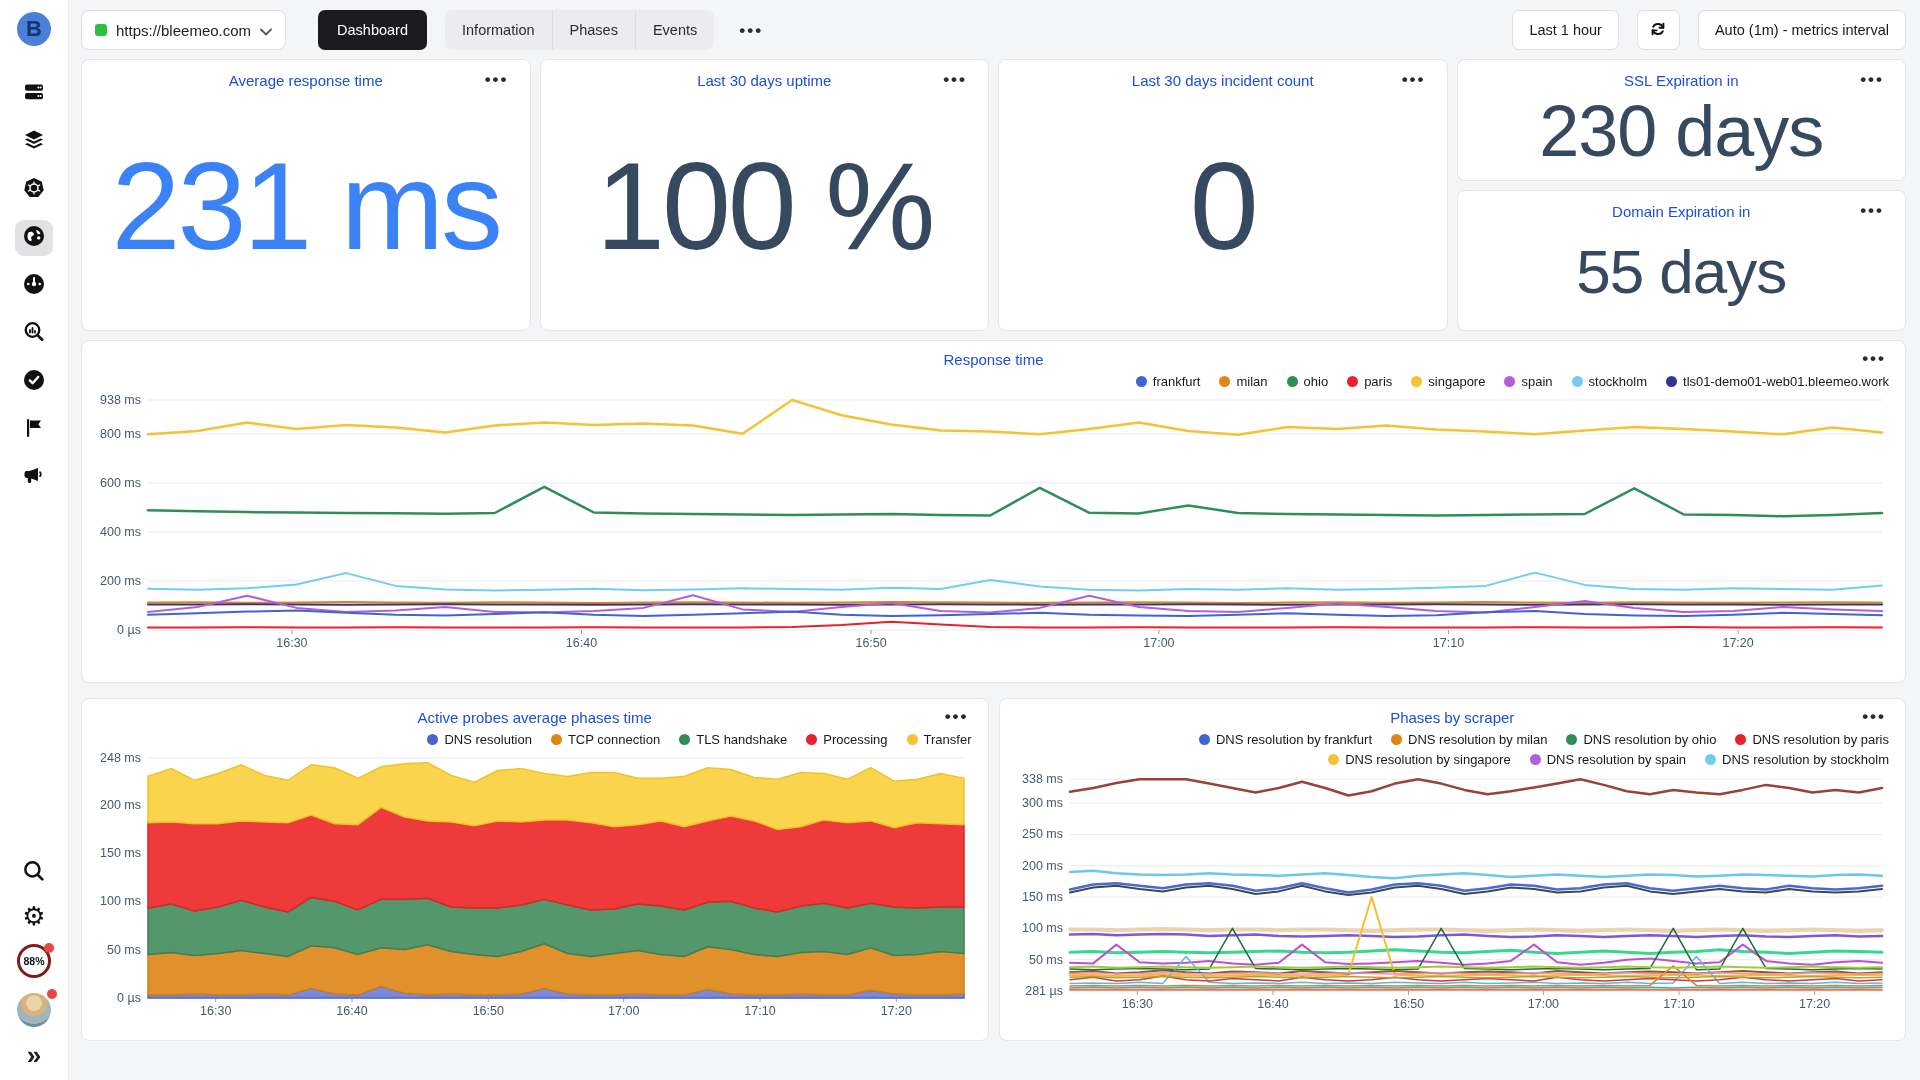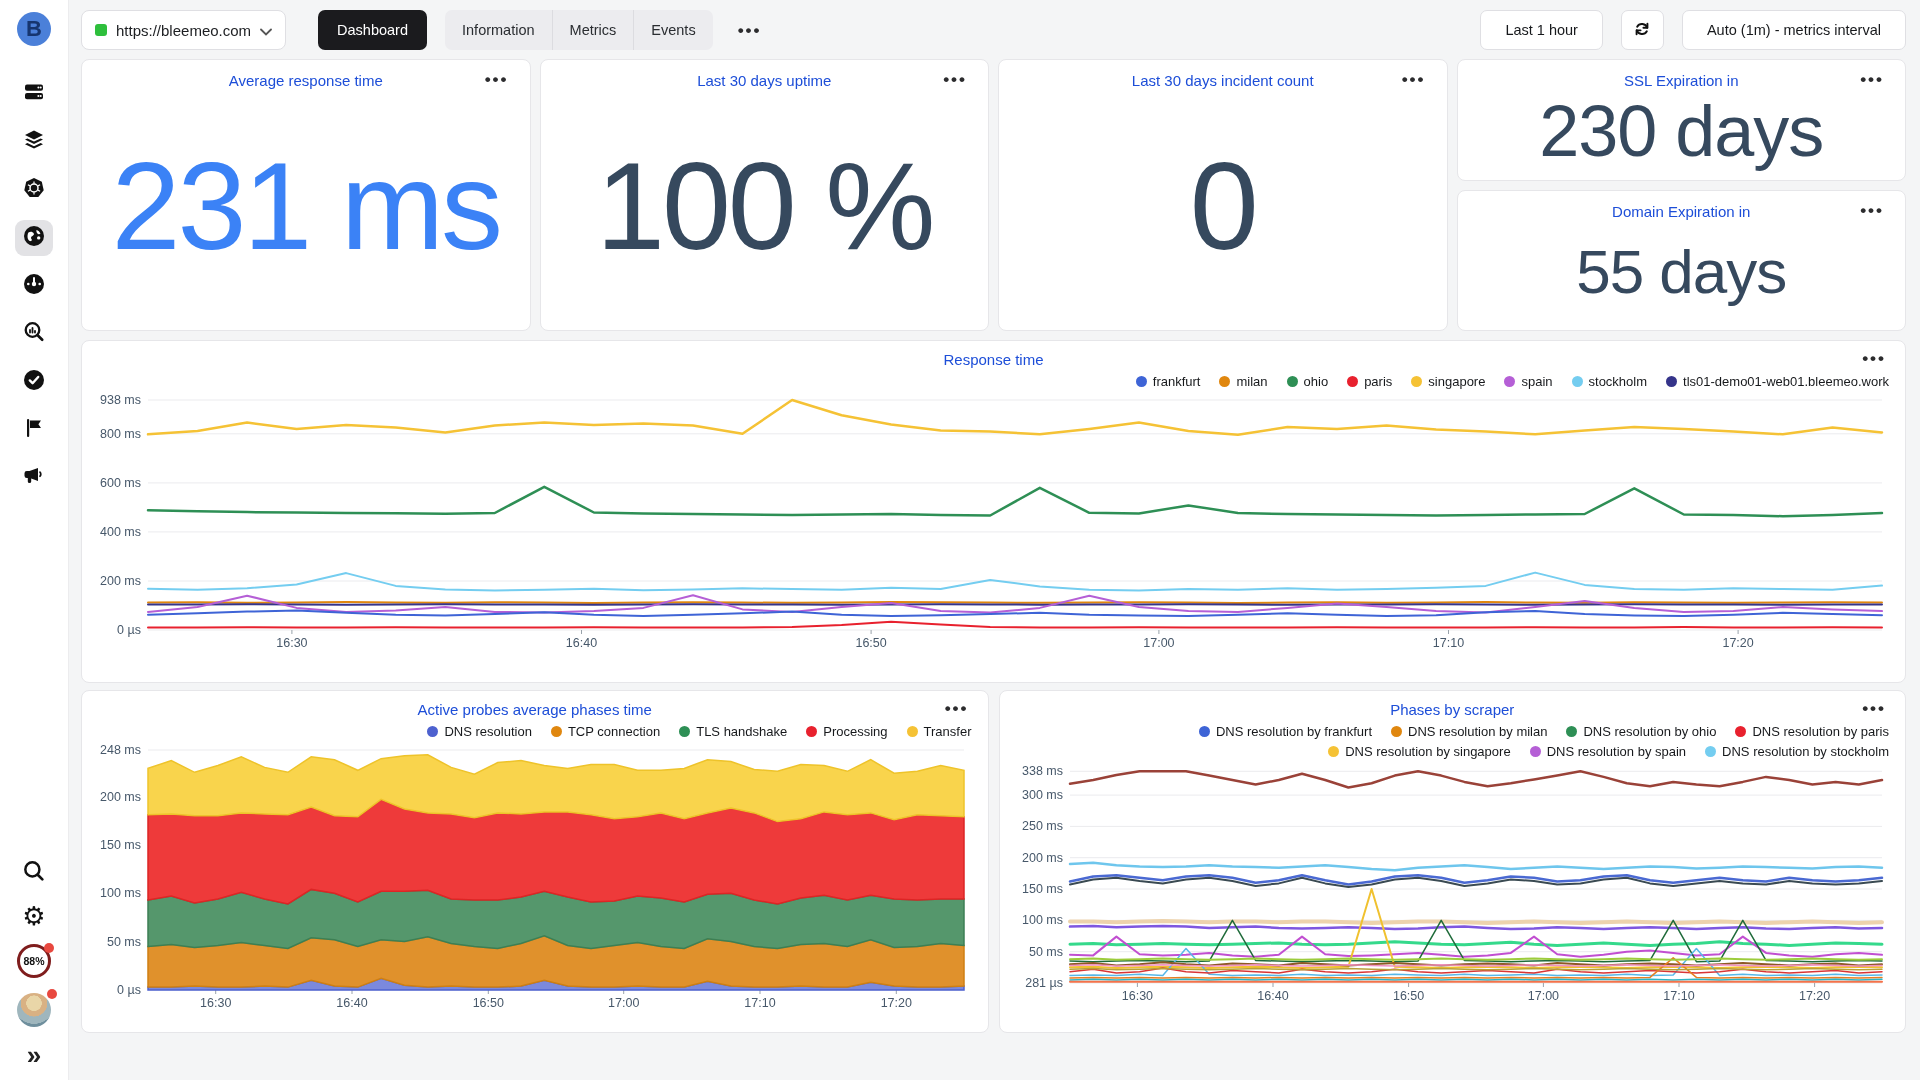--- a/index.html
+++ b/index.html
@@ -23,42 +23,42 @@
   .main{flex:1;display:flex;flex-direction:column;min-width:0}
   .topbar{display:flex;align-items:center;gap:18px;padding:10px 14px 9px 12px;height:59px}
   .site-select{display:flex;align-items:center;gap:9px;background:#fff;border:1px solid #dfdfe3;border-radius:8px;padding:0 13px;height:40px;font-size:15px;color:#1c1e21;cursor:pointer}
   .status-sq{width:12px;height:12px;border-radius:3px}
   .tab-active{background:#1b1b1e;color:#fff;border-radius:7px;height:40px;padding:0 19px;display:flex;align-items:center;font-size:14.5px;margin-left:14px;cursor:pointer}
   .tabgroup{display:flex;background:#ececef;border-radius:7px;height:40px;align-items:stretch;overflow:hidden}
   .tab{display:flex;align-items:center;padding:0 17px;font-size:14.5px;color:#2a2d31;border-left:1px solid #dcdce0;cursor:pointer}
   .tab:first-child{border-left:none}
   .dots{background:none;border:none;font-size:17px;font-weight:700;letter-spacing:2px;color:#2c2c2e;cursor:pointer;padding:2px 7px;line-height:1}
   .spacer{flex:1}
-  .btn{background:#fff;border:1px solid #dfdfe3;border-radius:7px;height:40px;display:flex;align-items:center;padding:0 24px;font-size:14.5px;color:#17191c;cursor:pointer;gap:8px}
+  .btn{background:#fff;border:1px solid #dfdfe3;border-radius:7px;height:40px;display:flex;align-items:center;padding:0 16px;font-size:14.5px;color:#17191c;cursor:pointer;gap:8px}
   .icon-btn{width:43px;justify-content:center;padding:0}
 
   
   .content{padding:0 14px 0 12px}
   .card{background:#fff;border:1px solid #e6e6e9;border-radius:8px;position:relative}
   .stats-row{display:grid;grid-template-columns:repeat(4,1fr);gap:9px;height:272px}
   .stat-card{display:flex;flex-direction:column;padding:12px 14px 10px}
   .card-head{display:flex;align-items:flex-start;justify-content:center;position:relative;min-height:20px}
   .card-title{font-size:15px;font-weight:400;color:#1d4ed8;text-align:center}
   .card-dots{position:absolute;right:0;top:-3px}
   .stat-value{flex:1;display:flex;align-items:center;justify-content:center;color:#36495e;letter-spacing:-3px;line-height:1;font-weight:500}
   .v-xl{font-size:124px}
   .v-lg{font-size:72px;letter-spacing:-1px}
   .v-md{font-size:62px;letter-spacing:-1px}
   .stats-col{display:flex;flex-direction:column;gap:9px}
   .stats-col .card:first-child{flex:0 0 122px}
   .stats-col .card:last-child{flex:1}
 
   .chart-card{padding:10px 12px 4px;display:flex;flex-direction:column}
   #rt-card{margin-top:9px;height:343px}
-  .bottom-row{display:grid;grid-template-columns:1fr 1fr;gap:10px;margin-top:7px}
+  .bottom-row{display:grid;grid-template-columns:1fr 1fr;gap:10px;margin-top:15px}
   .bottom-row .card{height:343px}
   .legend{display:flex;flex-direction:column;align-items:flex-end;gap:5px;margin:3px 4px 0}
   .legend-row{display:flex;gap:19px}
   .legend-item{display:flex;align-items:center;gap:6px;font-size:13px;color:#17191c;cursor:pointer}
   .ldot{width:11px;height:11px;border-radius:50%;display:inline-block;flex:0 0 11px}
   svg.chart{display:block;margin-top:3px}
   svg.chart text{font-size:12.5px;fill:#47586a}
 </style>
 </head>
 <body>
@@ -165,21 +165,21 @@
       <div class="site-select">
         <span class="status-sq" style="background: rgb(46, 191, 60);"></span>
         <span>https://bleemeo.com</span>
         <span><svg width="12" height="8" viewBox="0 0 12 8">
               <path d="M1 1.5l5 5 5-5" stroke="#555" stroke-width="1.8" fill="none" stroke-linecap="round"></path>
             </svg></span>
       </div>
       <div class="tab-active">Dashboard</div>
       <div class="tabgroup">
         <div class="tab">Information</div>
-        <div class="tab">Metrics</div>
+        <div class="tab">Phases</div>
         <div class="tab">Events</div>
       </div>
       <button class="dots">•••</button>
       <div class="spacer"></div>
       <button class="btn">Last 1 hour</button>
       <button class="btn icon-btn">
         <span><svg width="20" height="20" viewBox="0 0 24 24" fill="none" stroke="#111" stroke-width="2.3" stroke-linecap="round" stroke-linejoin="round">
               <path d="M6.2 9.2A6.6 6.6 0 0 1 18.2 10.6"></path>
               <path d="M18.5 5.6v4.8h-4.8"></path>
               <path d="M17.8 14.8A6.6 6.6 0 0 1 5.8 13.4"></path>

